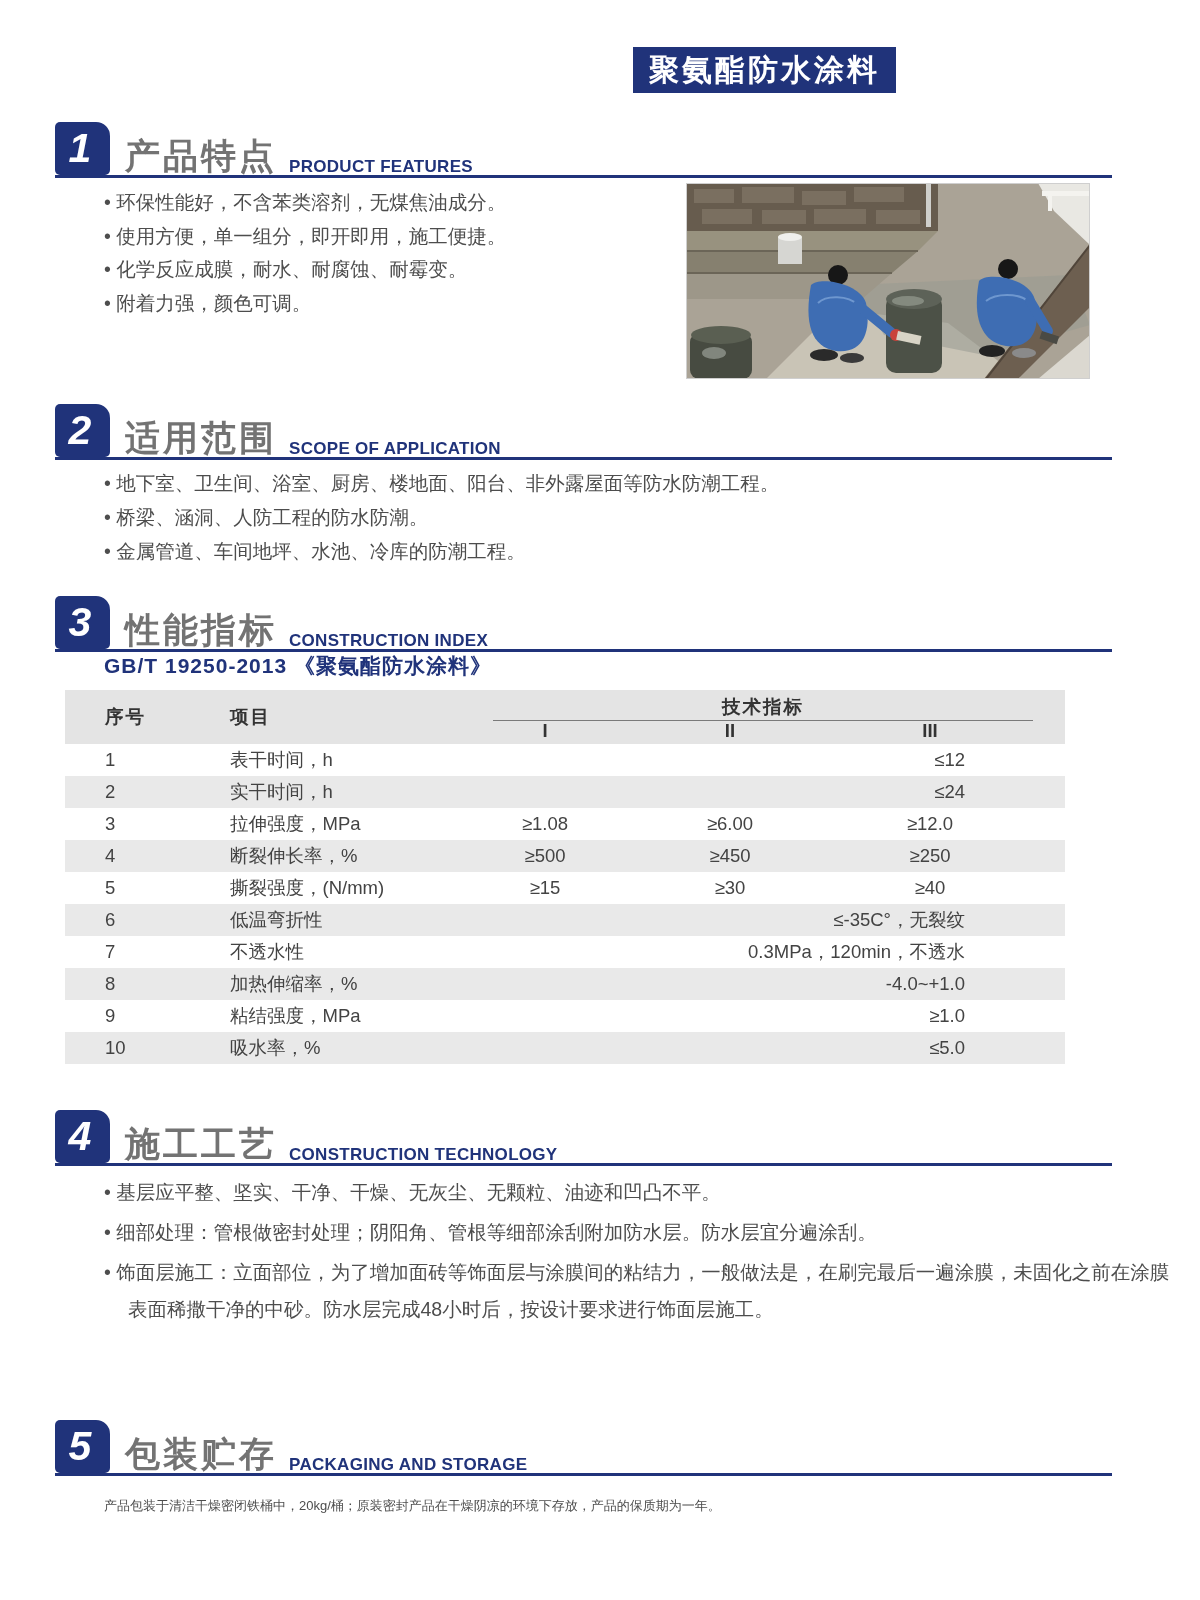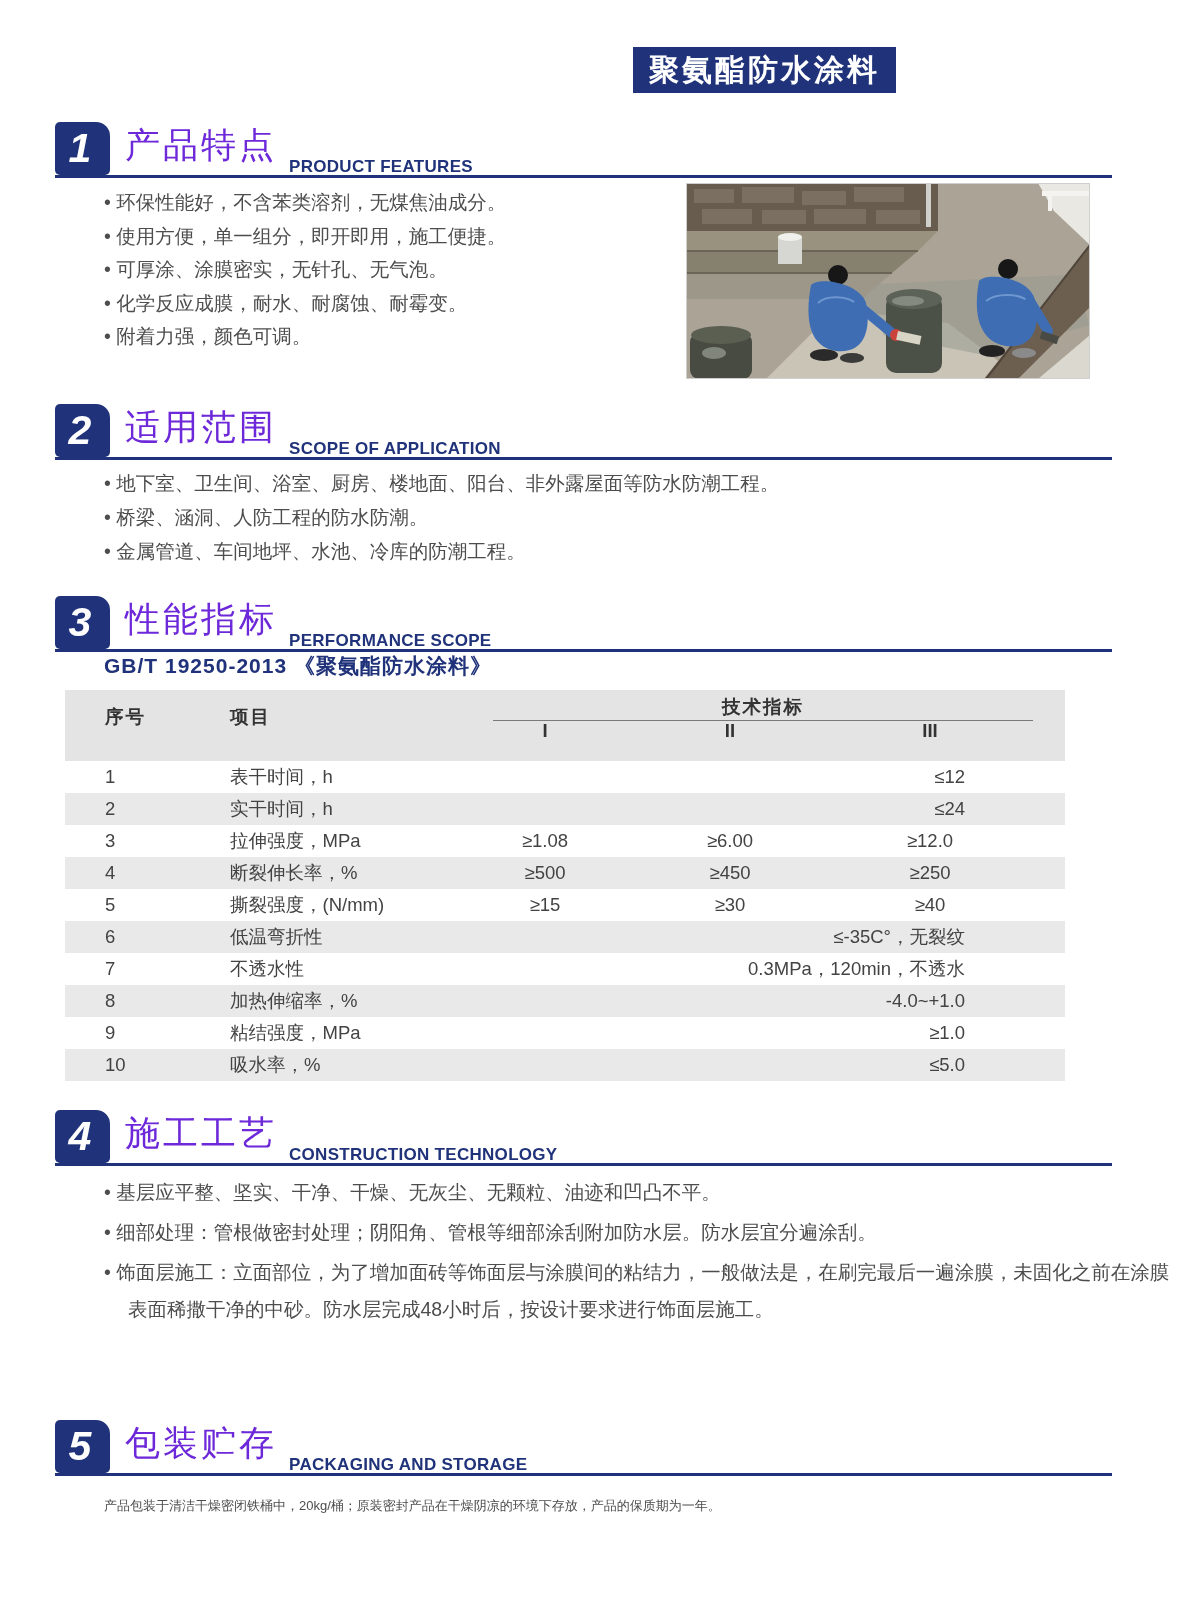--- a/index.html
+++ b/index.html
@@ -19,22 +19,22 @@
     border-bottom:3px solid #20337a; display:flex; align-items:flex-end;
     box-sizing:content-box;
   }
   .badge {
     width:55px; height:53px; background:#20337a; border-radius:5px 14px 5px 5px;
     color:#ffffff; font-size:41px; font-weight:bold; font-style:italic;
     display:flex; align-items:center; justify-content:center;
     padding-right:5px; box-sizing:border-box; flex:0 0 auto;
   }
   .sec-title {
-    font-size:35px; font-weight:normal; color:#6d28d9; margin-left:15px;
-    letter-spacing:3px; line-height:1; padding-bottom:13px; white-space:nowrap;
+    font-size:35px; font-weight:bold; color:#737373; margin-left:15px;
+    letter-spacing:3px; line-height:1; padding-bottom:2px; white-space:nowrap;
   }
   .sec-sub {
     font-size:17px; font-weight:bold; color:#20337a; margin-left:12px;
     line-height:1; letter-spacing:0.3px; white-space:nowrap;
   }
   
   .bullets { position:absolute; list-style:none; margin:0; padding:0; color:#4d4d4d; }
   .bullets li::before { content:"•  "; color:#4d4d4d; }
   .b1 { left:104px; top:186px; font-size:19.5px; line-height:33.5px; white-space:nowrap; }
   .b2 { left:104px; top:466px; font-size:19.5px; line-height:34px; white-space:nowrap; }
@@ -42,21 +42,21 @@
   .b4 li { padding-left:24px; text-indent:-24px; margin-bottom:3px; }
   
   .photo { position:absolute; left:686px; top:183px; width:404px; height:196px; }
   
   .standard {
     position:absolute; left:104px; top:652px; font-size:21px; font-weight:bold;
     color:#20337a; letter-spacing:1px;
   }
   
   .ptable { position:absolute; left:65px; top:690px; width:1000px; color:#434343; font-size:18.5px; }
-  .thead { position:relative; height:71px; background:#e4e4e4; color:#333333; font-weight:bold; }
+  .thead { position:relative; height:54px; background:#e4e4e4; color:#333333; font-weight:bold; }
   .h-no   { position:absolute; left:40px;  line-height:54px; letter-spacing:2px; }
   .h-item { position:absolute; left:165px; line-height:54px; letter-spacing:2px; }
   .h-tech { position:absolute; left:428px; width:540px; top:4px; text-align:center; letter-spacing:2px; line-height:26px; }
   .h-techline { position:absolute; left:428px; width:540px; top:30px; height:0; border-top:1.5px solid #7a7a7a; }
   .cell { position:absolute; }
   .grades .cell { top:28px; line-height:26px; font-weight:bold; text-align:center; }
   .g0 { left:410px; width:140px; }
   .g1 { left:595px; width:140px; }
   .g2 { left:795px; width:140px; }
   .trow { position:relative; height:32px; line-height:32px; }
@@ -76,21 +76,20 @@
 <div class="banner">聚氨酯防水涂料</div>
 
 <div class="sec" style="top:122px;">
   <div class="badge">1</div>
   <div class="sec-title">产品特点</div>
   <div class="sec-sub">PRODUCT FEATURES</div>
 </div>
 <ul class="bullets b1">
     <li>环保性能好，不含苯类溶剂，无煤焦油成分。</li>
     <li>使用方便，单一组分，即开即用，施工便捷。</li>
-    <li>可厚涂、涂膜密实，无针孔、无气泡。</li>
     <li>化学反应成膜，耐水、耐腐蚀、耐霉变。</li>
     <li>附着力强，颜色可调。</li>
   </ul>
 
 <div class="photo">
   <svg width="404" height="196" viewBox="0 0 404 196">
     <rect width="404" height="196" fill="#aaa396"></rect>
     <path d="M80,196 L150,126 L262,140 L336,196 Z" fill="#c9c4b6"></path>
     <path d="M168,102 L384,92 L404,142 L298,172 L198,152 Z" fill="#989b92" opacity="0.55"></path>
 
@@ -159,21 +158,21 @@
 </div>
 <ul class="bullets b2">
     <li>地下室、卫生间、浴室、厨房、楼地面、阳台、非外露屋面等防水防潮工程。</li>
     <li>桥梁、涵洞、人防工程的防水防潮。</li>
     <li>金属管道、车间地坪、水池、冷库的防潮工程。</li>
   </ul>
 
 <div class="sec" style="top:596px;">
   <div class="badge">3</div>
   <div class="sec-title">性能指标</div>
-  <div class="sec-sub">PERFORMANCE SCOPE</div>
+  <div class="sec-sub">CONSTRUCTION INDEX</div>
 </div>
 <div class="standard">GB/T 19250-2013 《聚氨酯防水涂料》</div>
 
 <div class="ptable">
   <div class="thead">
     <div class="h-no">序号</div>
     <div class="h-item">项目</div>
     <div class="h-tech">技术指标</div>
     <div class="h-techline"></div>
     <div class="grades">

